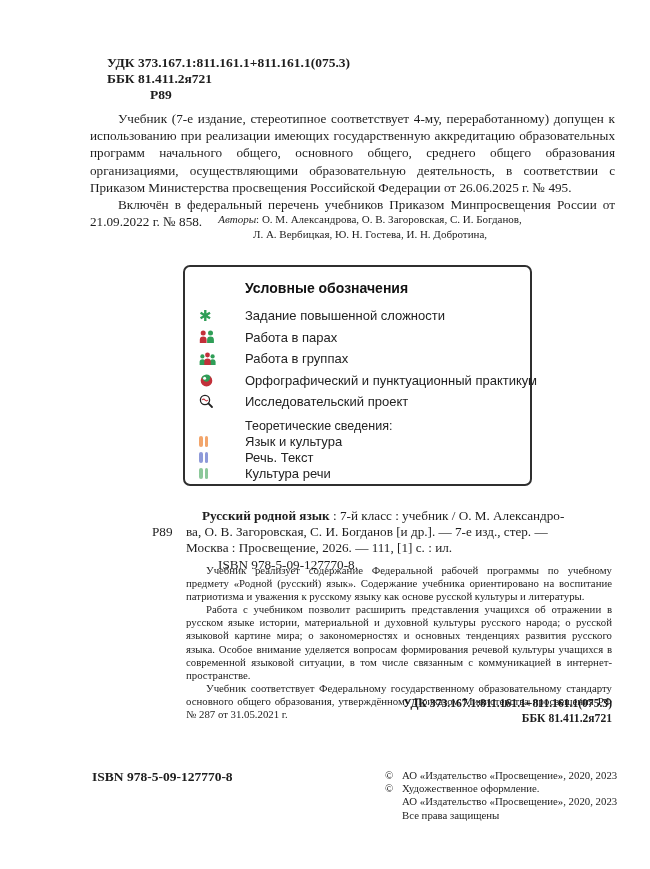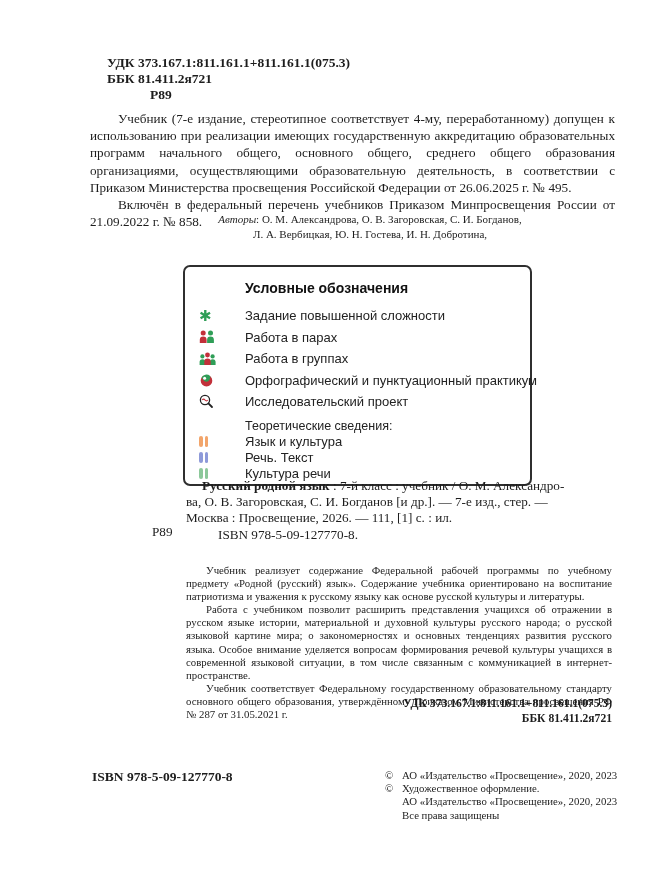--- a/index.html
+++ b/index.html
@@ -32,21 +32,21 @@
   .ast{font-size:15px;line-height:14px;color:var(--green);}
   .bars{display:inline-flex;gap:2px;}
   .bars i{display:block;width:3.5px;height:11px;border-radius:2px;}
   .bars.orange i{background:var(--orange_bar);}
   .bars.green i{background:var(--green_bar);}
   .bars.blue i{background:var(--blue_bar);}
   .f-red{fill:var(--red);}
   .f-green{fill:var(--green);}
   
   .bib-code{position:absolute;left:152px;top:524px;font-size:13.2px;}
-  .bib{position:absolute;left:186px;top:478px;width:404px;font-size:13.2px;line-height:16.2px;}
+  .bib{position:absolute;left:186px;top:508px;width:404px;font-size:13.2px;line-height:16.2px;}
   .bib .l1{text-indent:16px;}
   .bib .l4{text-indent:32px;}
   .bib b{font-weight:bold;}
   
   .annot{position:absolute;left:186px;top:564px;width:426px;font-size:10.8px;line-height:13.1px;text-align:justify;}
   .annot p{margin:0;text-indent:20px;}
   
   .codes-bottom{position:absolute;left:186px;top:697px;width:426px;text-align:right;font-weight:bold;font-size:11.6px;line-height:14.5px;}
   
   .isbn-bottom{position:absolute;left:92px;top:769px;font-weight:bold;font-size:13.5px;}

